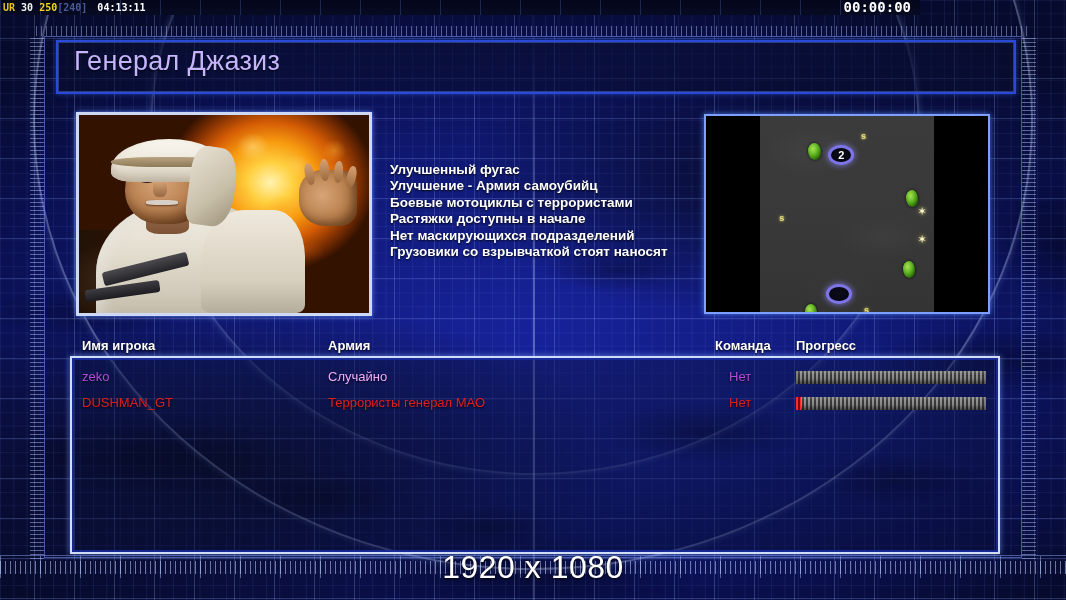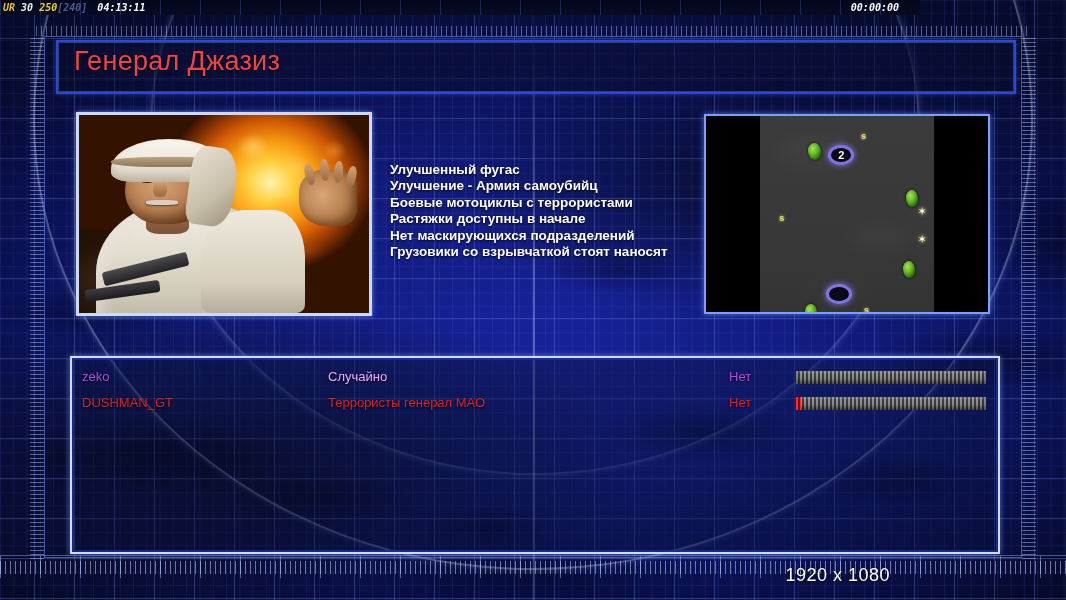--- a/index.html
+++ b/index.html
@@ -64,41 +64,40 @@
   .arc-v {
     position:absolute; left:533px; top:0; width:2px; height:600px;
     background:linear-gradient(to bottom, rgba(190,210,255,0) 0%, rgba(190,210,255,.30) 35%, rgba(200,220,255,.40) 70%, rgba(190,210,255,.22) 100%);
   }
 
   
   .topbar {
     position:absolute; left:0; top:0; width:920px; height:15px;
     background:linear-gradient(to bottom,#04061a 0%,#070b22 100%);
     z-index:60;
-    font-style:italic;
   }
   .topbar-grid {
     position:absolute; inset:0;
     background-image:
       linear-gradient(to right, rgba(120,150,255,.22) 1px, transparent 1px);
     background-size:40px 15px;
   }
   .perf {
     position:absolute; left:3px; top:1px; height:13px; line-height:13px;
     font-family:"DejaVu Sans Mono", monospace; font-size:10px; font-weight:bold;
     white-space:nowrap; letter-spacing:0px; z-index:2;
   }
   .perf .p-ur   { color:#e8c220; }
   .perf .p-fps  { color:#f2f2f2; }
   .perf .p-mem  { color:#f5d41e; }
   .perf .p-mem2 { color:#4a5a9a; }
   .perf .p-time { color:#ffffff; margin-left:4px; }
   .clock {
-    position:absolute; right:21px; top:1px; height:13px; line-height:13px;
-    font-family:"DejaVu Sans Mono", monospace; font-size:10px; font-weight:bold;
+    position:absolute; right:9px; top:1px; height:13px; line-height:13px;
+    font-family:"DejaVu Sans Mono", monospace; font-size:14px; font-weight:bold;
     color:#fff; z-index:2;
   }
 
   
   .ruler { position:absolute; z-index:20; pointer-events:none; }
   .ruler-left {
     left:30px; top:38px; width:14px; height:524px;
     background:
       repeating-linear-gradient(to bottom,
         rgba(185,200,255,.55) 0px, rgba(185,200,255,.55) 1px,
@@ -154,21 +153,21 @@
     z-index:25;
   }
   .title-panel::before {
     content:""; position:absolute; left:0; top:0; width:100%; height:100%;
     border:2px solid #2b49d8;
     box-shadow: inset 0 0 0 1px rgba(110,150,255,.35), 0 0 5px rgba(50,90,220,.6);
     background:linear-gradient(to bottom, rgba(9,14,48,.55) 0%, rgba(7,11,40,.50) 100%);
   }
   .title-text {
     position:absolute; left:18px; top:6px; font-size:27px; font-weight:400;
-    color:#ef4444; letter-spacing:.3px; text-shadow:0 1px 2px rgba(0,0,0,.85);
+    color:#c4b5fd; letter-spacing:.3px; text-shadow:0 1px 2px rgba(0,0,0,.85);
     white-space:nowrap;
   }
 
   
   .portrait-box {
     position:absolute; left:76px; top:112px; width:296px; height:204px;
     z-index:30;
     border:3px solid #cdd9f5;
     box-shadow:0 0 6px rgba(120,160,255,.65), 0 0 2px #2745c8;
     overflow:hidden;
@@ -389,22 +388,22 @@
         #3a3a3a 2px, #3a3a3a 4px);
     box-shadow:inset 0 2px 3px rgba(255,255,255,.18), inset 0 -3px 4px rgba(0,0,0,.5);
   }
   .prog-lead {
     position:absolute; left:0; top:0; width:5px; height:100%;
     background:repeating-linear-gradient(to right,#ff2b2b 0px,#ff2b2b 2px,#7a0c0c 2px,#7a0c0c 4px);
   }
 
   
   .res-overlay {
-    position:absolute; left:0; bottom:14px; width:890px; text-align:right;
-    font-size:18px; color:#ffffff; font-weight:400; z-index:70;
+    position:absolute; left:0; bottom:14px; width:1066px; text-align:center;
+    font-size:32px; color:#ffffff; font-weight:400; z-index:70;
     text-shadow:0 1px 3px rgba(0,0,0,.9);
     letter-spacing:.5px;
   }
 </style>
 </head>
 <body>
 
 <div id="screen">
 
   <div class="bg-base"></div>
@@ -485,20 +484,26 @@
         <div class="spark" style="left: 55%; top: 8%;">s</div>
         <div class="spark" style="left: 26%; top: 50%;">s</div>
         <div class="spark" style="left: 56%; top: 97%;">s</div>
         <div class="star" style="left: 75%; top: 46%;">✶</div>
         <div class="star" style="left: 75%; top: 60%;">✶</div>
         <div class="start-pos" style="left: calc(48% - 13px); top: calc(20% - 10px);">2</div>
         <div class="start-pos" style="left: calc(47% - 13px); top: calc(91% - 10px);"></div>
       </div>
   </div>
 
+  <div class="list-headers">
+    <div class="col-h h-name">Имя игрока</div>
+    <div class="col-h h-army">Армия</div>
+    <div class="col-h h-team">Команда</div>
+    <div class="col-h h-prog">Прогресс</div>
+  </div>
 
   <div class="list-panel">
     <div class="rows" id="player-rows">
         <div class="row">
           <div class="cell c-name" style="color: rgb(178, 76, 216);">zeko</div>
           <div class="cell c-army" style="color: #f0abfc;">Случайно</div>
           <div class="cell c-team" style="color: rgb(178, 76, 216);">Нет</div>
           <div class="prog-wrap">
             <div class="prog-fill" style="width: 100%;"></div>
           </div>

